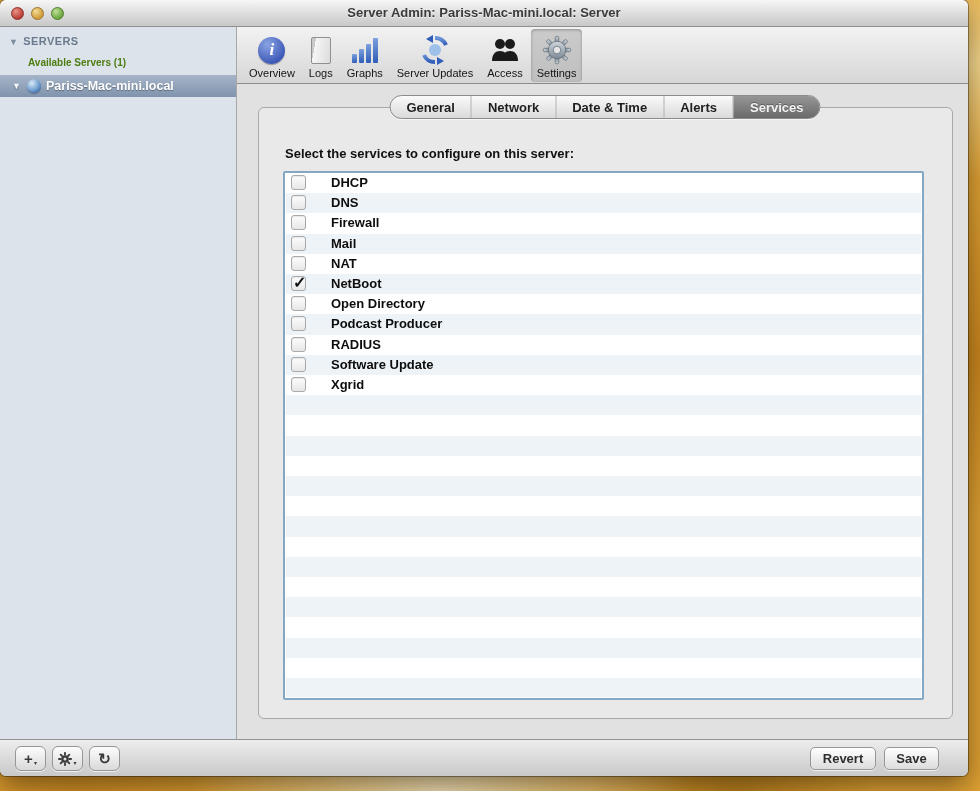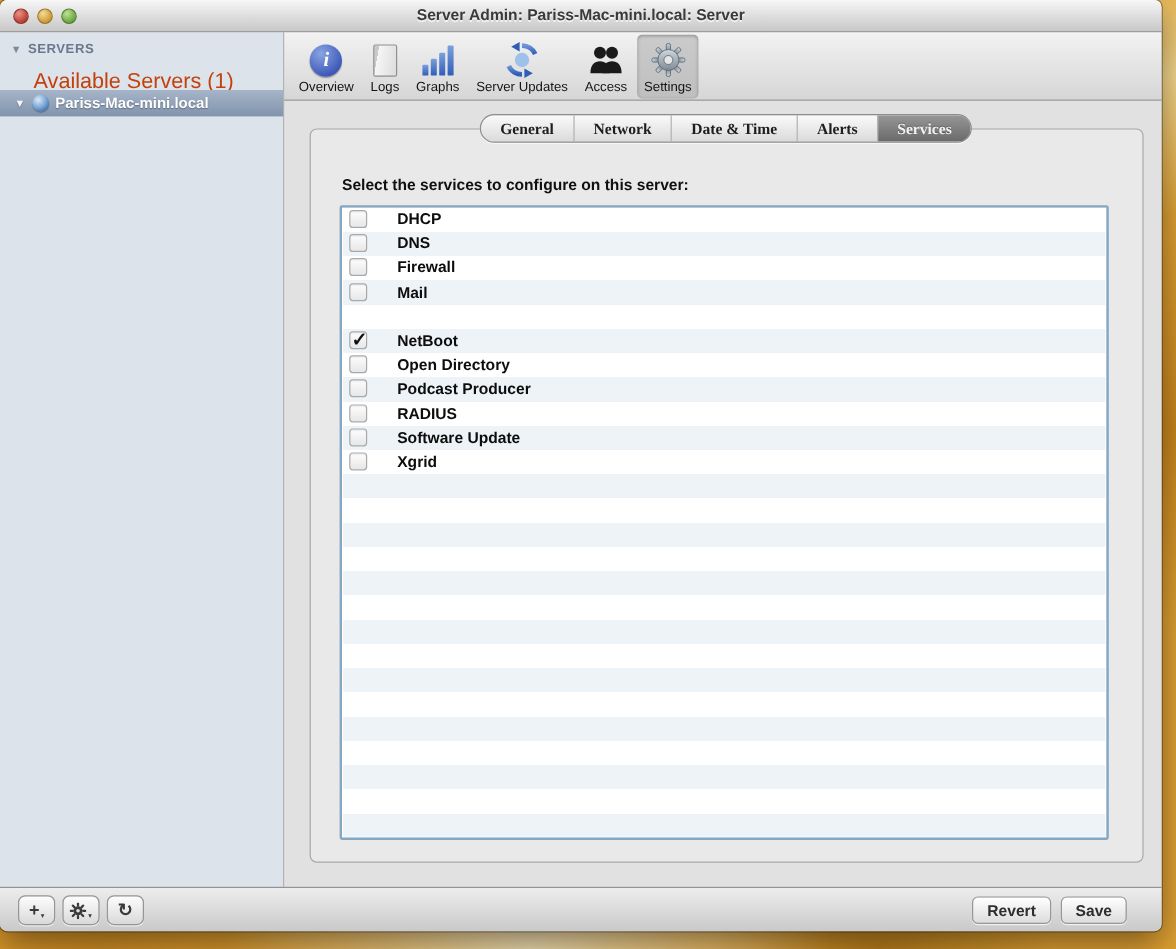--- a/index.html
+++ b/index.html
@@ -39,21 +39,21 @@
   .tl.green  { left:51px; background:radial-gradient(circle at 35% 30%, #c0e094, #6aa73f 70%); border:1px solid #4e7d2b; }
 
   
   .sidebar {
     position:absolute; left:0; top:27px; width:237px; height:712px;
     background:#dce3eb; border-right:1px solid #a7a7a7;
   }
   .sb-header { position:absolute; left:9px; top:8px; font-size:11px; font-weight:700;
     color:#6a7a8e; letter-spacing:.4px; cursor:default; }
   .sb-header .tri { font-size:9px; margin-right:5px; color:#7c8b9e; }
-  .sb-avail { position:absolute; left:28px; top:30px; font-size:18px; font-weight:400; color:#c2410c; }
+  .sb-avail { position:absolute; left:28px; top:30px; font-size:10px; font-weight:700; color:#4d7c0f; }
   .sb-selected {
     position:absolute; left:0; top:48px; width:100%; height:22px;
     background:linear-gradient(#a6b4c8, #8094ad);
     color:#fff; font-size:12.5px; font-weight:700; line-height:22px;
     text-shadow:0 1px 1px rgba(0,0,0,.35);
   }
   .sb-selected .tri { position:absolute; left:12px; top:0; font-size:9px; color:#f2f5f9; }
   .globe-icon {
     position:absolute; left:27px; top:4px; width:14px; height:14px; border-radius:50%;
     background:radial-gradient(circle at 35% 30%, #d8e9f6, #79a5d4 50%, #2e5f9e 90%);
@@ -88,21 +88,21 @@
   .bars .b1{height:9px;} .bars .b2{height:14px;} .bars .b3{height:19px;} .bars .b4{height:25px;}
 
   
   .content { position:absolute; left:237px; top:84px; width:731px; height:655px; background:#e1e1e1; }
   .panel { position:absolute; left:21px; top:23px; width:695px; height:612px;
     background:#e9e9e9; border:1px solid #a8a8a8; border-radius:6px; }
 
   .tabbar { position:absolute; top:11px; left:368px; transform:translateX(-50%);
     display:flex; height:24px; border:1px solid #8c8c8c; border-radius:12px;
     background:linear-gradient(#fafafa,#dadada); overflow:hidden;
-    box-shadow:0 1px 0 rgba(255,255,255,.6);font-family:Liberation Serif, serif; }
+    box-shadow:0 1px 0 rgba(255,255,255,.6); }
   .tab { padding:0 16px; font-size:13px; font-weight:700; color:#1e1e1e; line-height:23px;
     border-right:1px solid #b2b2b2; cursor:default; white-space:nowrap; }
   .tab:last-child { border-right:none; }
   .tab.selected { background:linear-gradient(#969696,#6a6a6a); color:#f2f2f2;
     text-shadow:0 -1px 0 rgba(0,0,0,.3); }
 
   .prompt { position:absolute; left:48px; top:62px; font-size:13px; font-weight:600; color:#101010; }
 
   .listbox { position:absolute; left:46px; top:87px; width:641px; height:529px;
     border:2px solid #84a7c4; border-radius:2px; overflow:hidden;
@@ -260,20 +260,24 @@
             <span class="slabel">DNS</span>
           </div>
           <div class="srow" style="top: 40.4px;">
             <div class="checkbox"></div>
             <span class="slabel">Firewall</span>
           </div>
           <div class="srow" style="top: 60.6px;">
             <div class="checkbox"></div>
             <span class="slabel">Mail</span>
           </div>
+          <div class="srow" style="top: 80.8px;">
+            <div class="checkbox"></div>
+            <span class="slabel">NAT</span>
+          </div>
           <div class="srow" style="top: 101px;">
             <div class="checkbox">
               <span class="mark">✓</span>
             </div>
             <span class="slabel">NetBoot</span>
           </div>
           <div class="srow" style="top: 121.2px;">
             <div class="checkbox"></div>
             <span class="slabel">Open Directory</span>
           </div>

